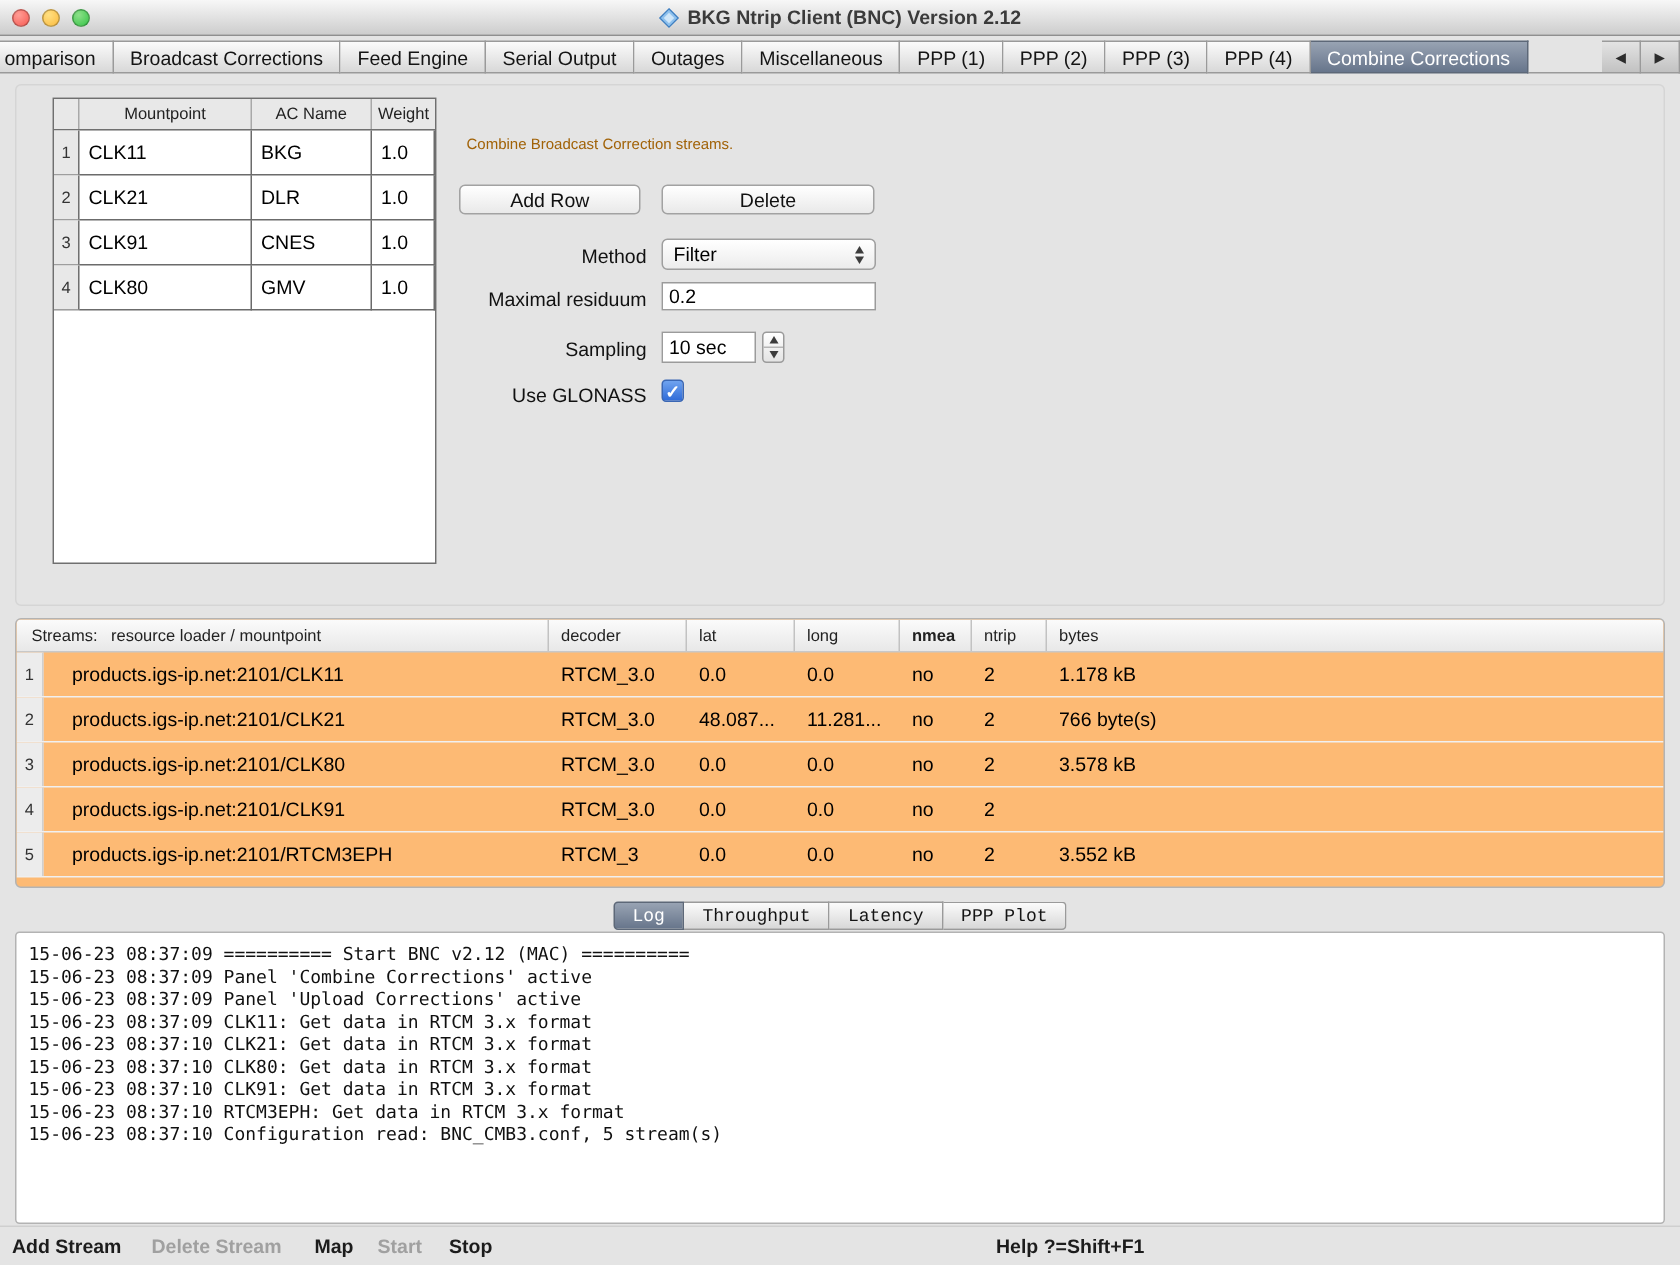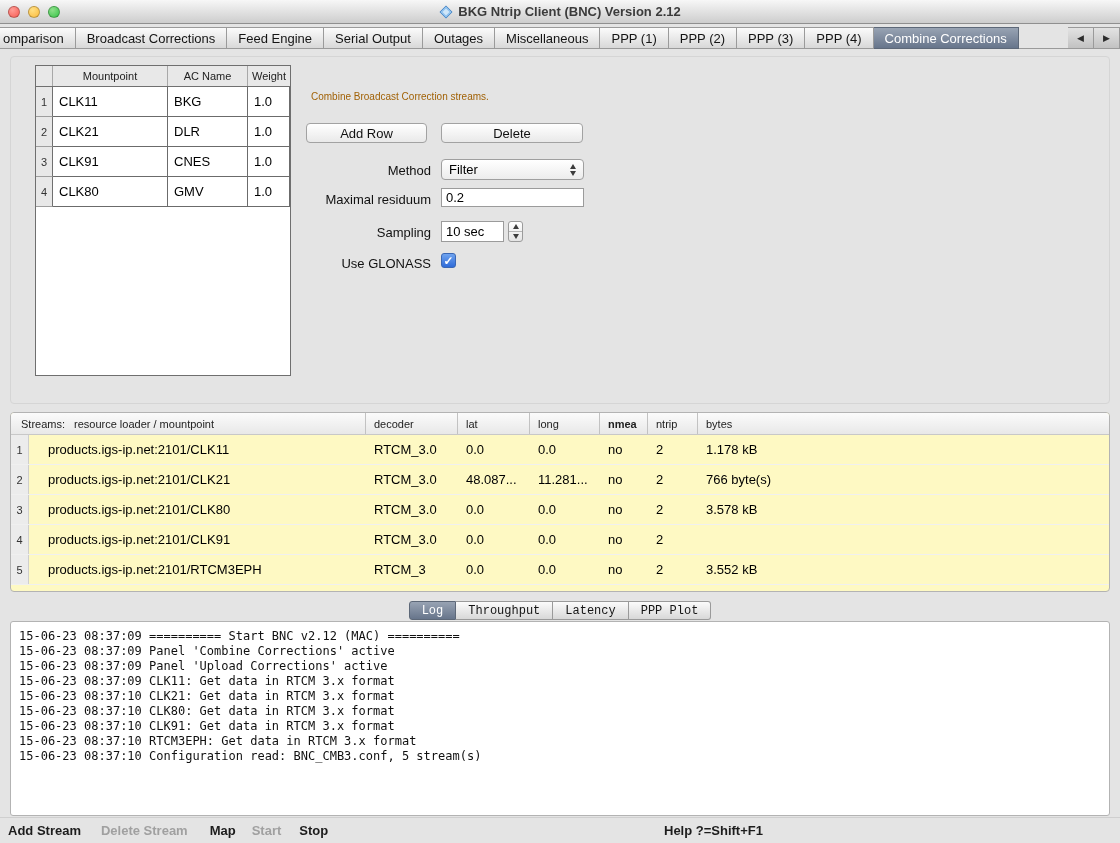--- a/index.html
+++ b/index.html
@@ -82,21 +82,21 @@
   .step-half { flex:1; display:flex; align-items:center; justify-content:center; }
   .step-half.top { border-bottom:1px solid #b5b5b5; }
 
   .checkbox { position:absolute; left:430px; top:196px; width:15px; height:15px; border-radius:3px;
     border:1px solid #3a67b4; background:linear-gradient(#6fa3ef,#2f6bd8);
     display:flex; align-items:center; justify-content:center; }
   .checkbox.checked::after { content:"✓"; color:#fff; font-size:12px; font-weight:bold; line-height:1; }
 
   
   .streams { position:absolute; left:10px; top:412px; width:1100px; height:180px;
-    background:#fef9c3; border:1px solid #b3b3b3; border-radius:4px; overflow:hidden; }
+    background:#fdba74; border:1px solid #b3b3b3; border-radius:4px; overflow:hidden; }
   .s-header { display:flex; align-items:center; height:22px;
     background:linear-gradient(#fbfbfb,#e8e8e8); border-bottom:1px solid #c8c8c8;
     font-size:11px; color:#222; }
   .shc { display:flex; align-items:center; height:100%; border-right:1px solid #c2c2c2; padding-left:8px; }
   .shc:last-child { border-right:none; }
   .sh-first { width:355px; padding-left:10px; gap:9px; }
   .sh-dec { width:92px; } .sh-lat { width:72px; } .sh-long { width:70px; }
   .sh-nmea { width:48px;font-weight:bold; } .sh-ntrip { width:50px; } .sh-bytes { flex:1; }
 
   .srow { display:flex; height:30px; font-size:13px; color:#000; border-bottom:1px solid #f0f0f0; }

